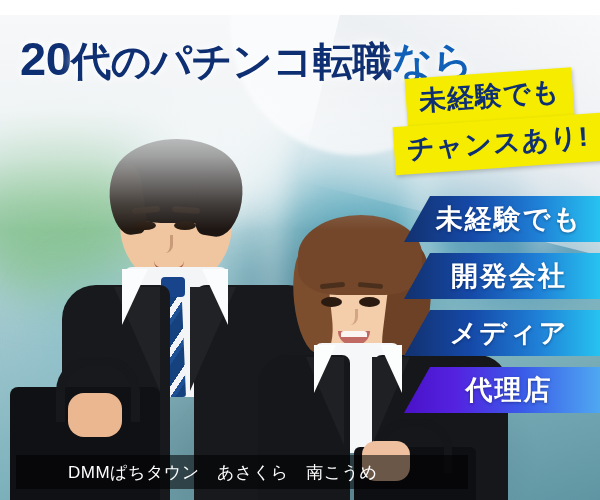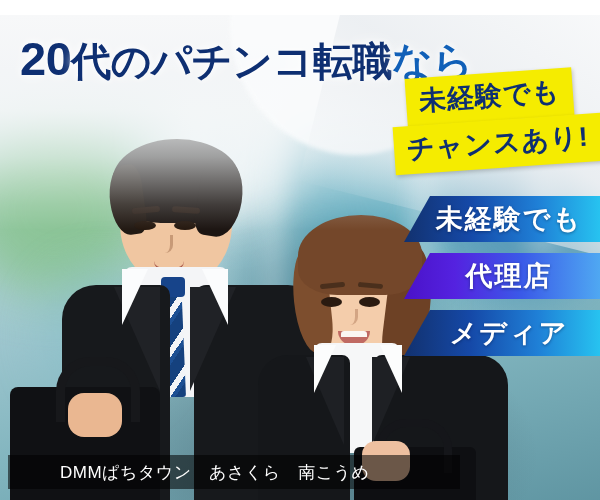--- a/index.html
+++ b/index.html
@@ -363,21 +363,21 @@
     letter-spacing: 2px;
     text-shadow: 0 1px 3px rgba(0,20,60,.45);
     padding-left: 14px;
   }
   .cat-blue   { background: linear-gradient(90deg, #12316e 0%, #1549a8 34%, #1f7fd6 68%, #27c3f0 100%); }
   .cat-purple { background: linear-gradient(90deg, #4a12c8 0%, #5422e0 26%, #3a5ae8 60%, #4fa8f2 100%); }
 
   
   .caption-bar {
     position: absolute;
-    left: 8px;
+    left: 16px;
     bottom: 26px;
     width: 452px;
     height: 34px;
     background: rgba(0,0,0,.55);
     display: flex;
     align-items: center;
   }
   .caption-text {
     color: #ffffff;
     font-size: 17px;
@@ -466,25 +466,28 @@
   </div>
 
 
   <div class="ribbon ribbon-1">未経験でも</div>
   <div class="ribbon ribbon-2">チャンスあり!</div>
 
   <div class="cat-list">
     <div class="cat-btn cat-blue">
       <span class="cat-label">未経験でも</span>
     </div>
-    <div class="cat-btn cat-purple">
-      <span class="cat-label">代理店</span>
+    <div class="cat-btn cat-blue">
+      <span class="cat-label">開発会社</span>
     </div>
     <div class="cat-btn cat-blue">
       <span class="cat-label">メディア</span>
     </div>
+    <div class="cat-btn cat-purple">
+      <span class="cat-label">代理店</span>
+    </div>
   </div>
 
   <div class="caption-bar">
     <span class="caption-text">DMMぱちタウン　あさくら　南こうめ</span>
   </div>
 
 </div>
 
 </body></html>

